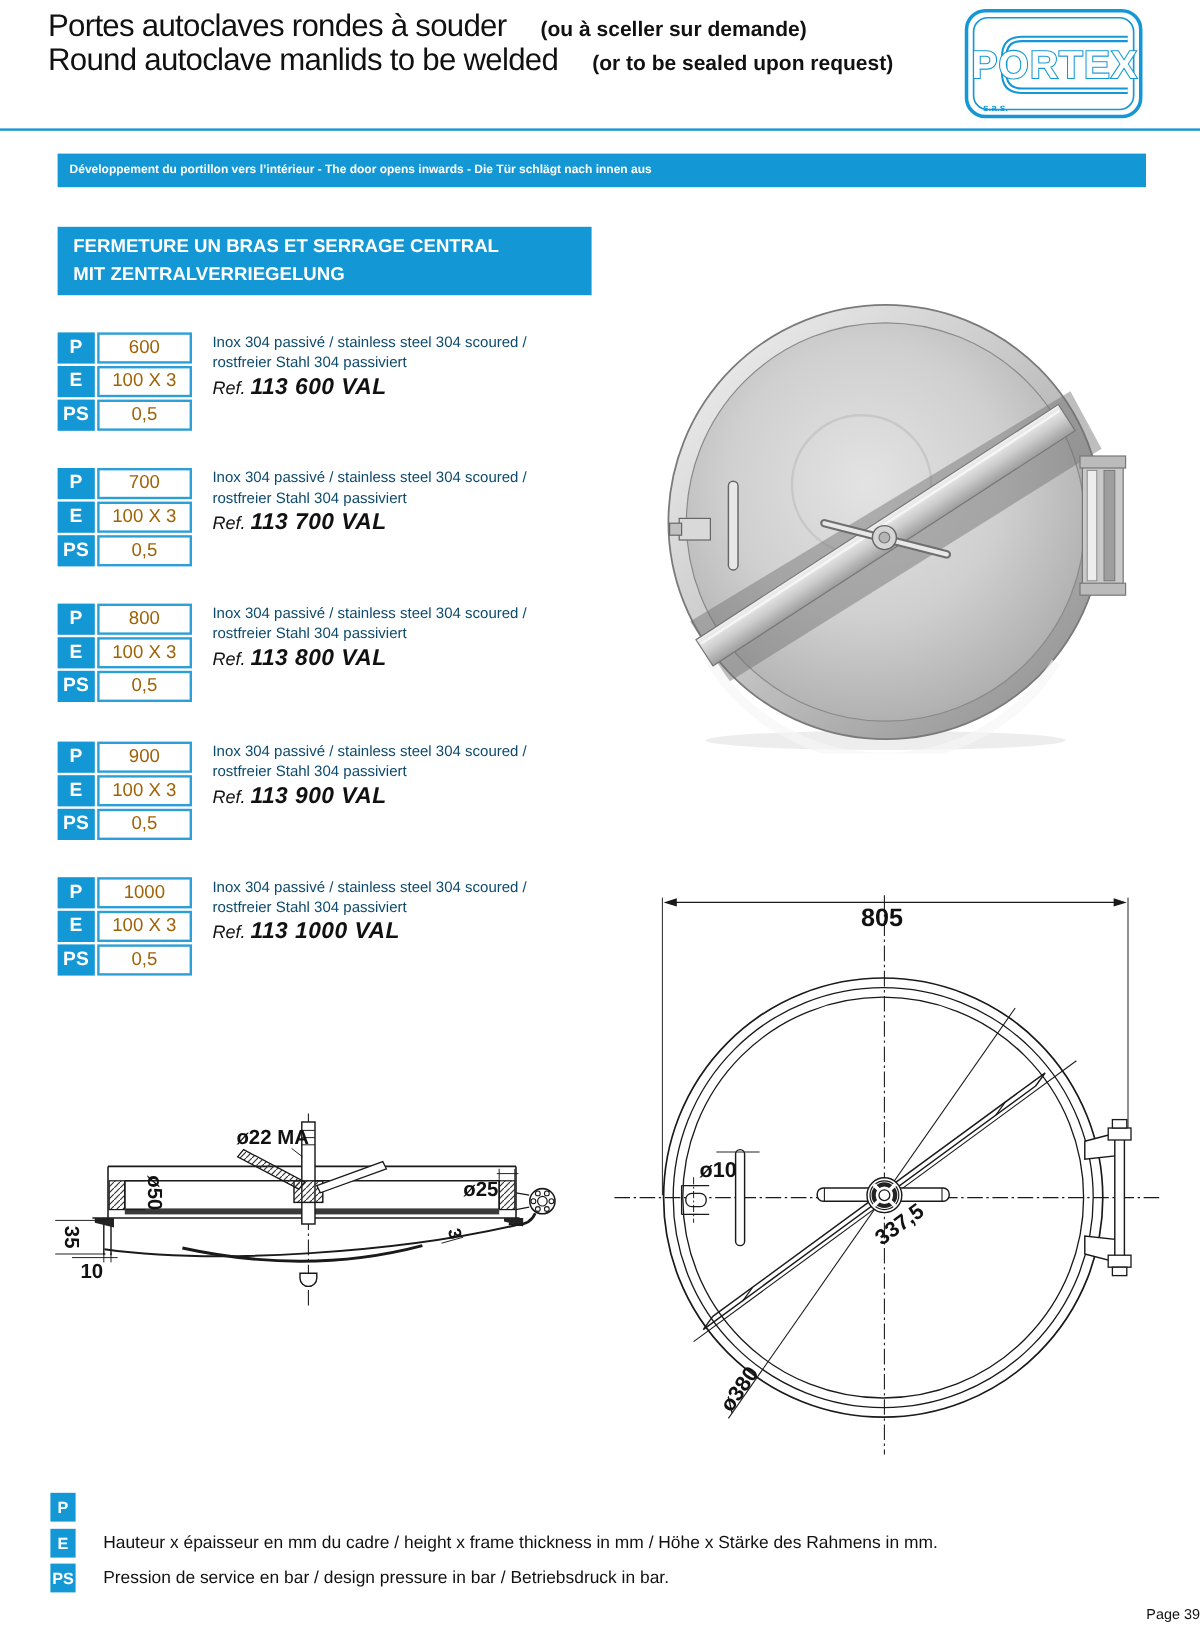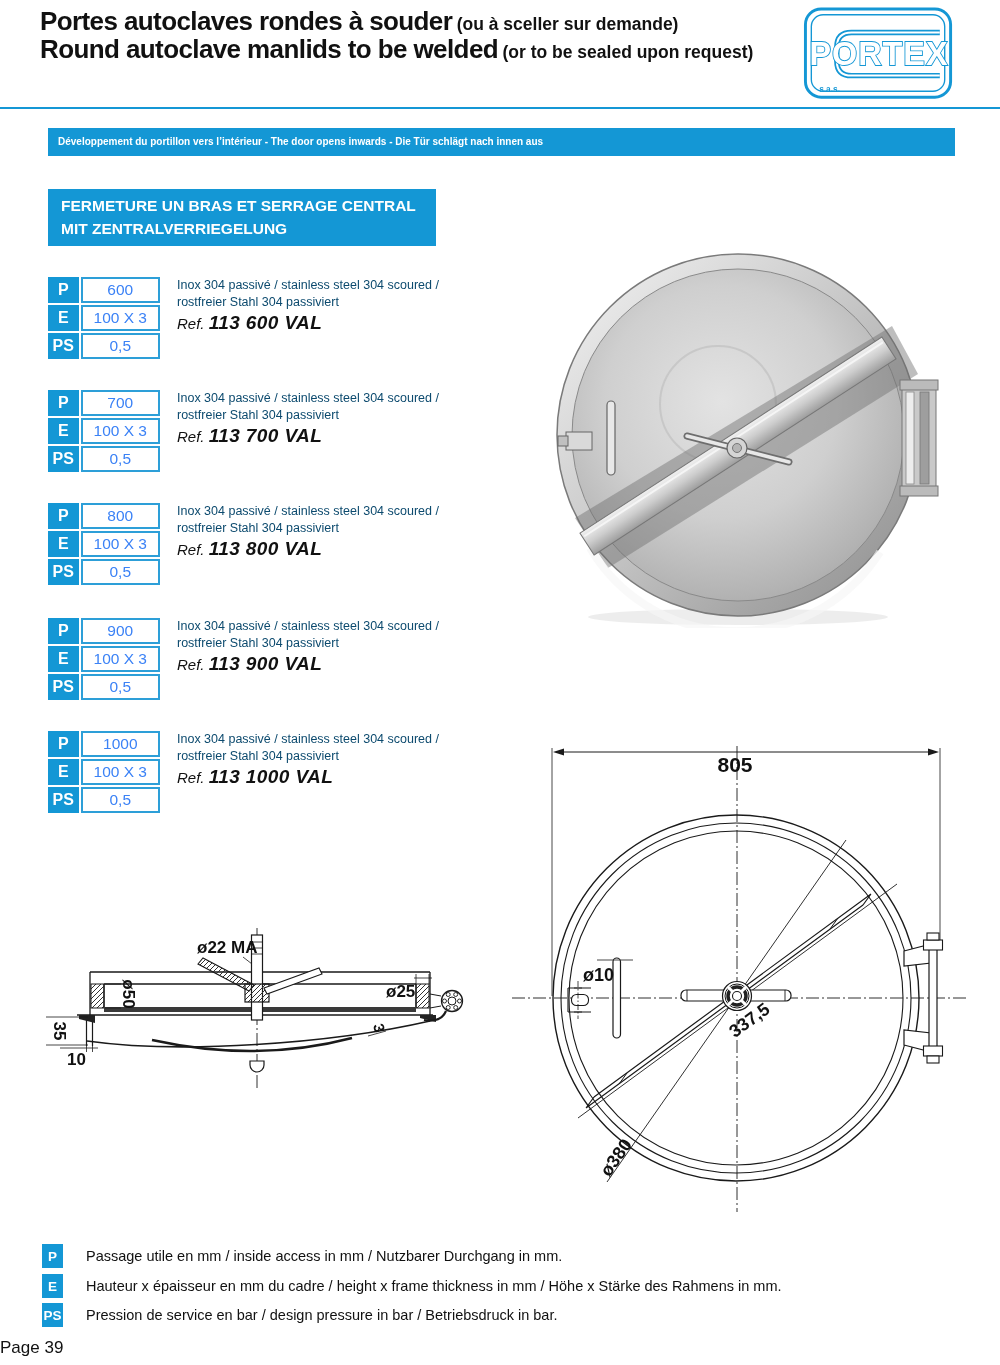--- a/index.html
+++ b/index.html
@@ -4,62 +4,62 @@
 <style>
   :root{ --accent:#1497d5; }
   html,body{margin:0;padding:0;background:#fff;}
   .page{position:relative;width:1000px;height:1365px;background:#fff;overflow:hidden;
         font-family:"Liberation Sans",sans-serif;color:#111;}
   svg text{font-family:"Liberation Sans",sans-serif;}
 
   
   .titles{position:absolute;left:40px;top:7px;}
   .title-line{white-space:nowrap;line-height:28px;height:28px;}
-  .title-main{font-weight:bold;font-size:26px;letter-spacing:-0.6px;}
-  .title-note{font-weight:bold;font-size:17.5px;}
+  .title-main{font-weight:normal;font-size:26px;letter-spacing:-0.6px;}
+  .title-note{font-weight:bold;font-size:17.5px;margin-left:24px;}
   .logo-svg{position:absolute;left:800px;top:4px;width:158px;height:102px;}
   .header-rule{position:absolute;left:0;top:107px;width:1000px;height:2px;background:var(--accent);}
 
   
   .banner{position:absolute;left:48px;top:128px;width:907px;height:28px;background:var(--accent);
           color:#fff;font-weight:bold;font-size:10px;line-height:28px;padding-left:10px;
           box-sizing:border-box;white-space:nowrap;}
 
   
-  .section-box{position:absolute;left:48px;top:189px;width:388px;background:var(--accent);
+  .section-box{position:absolute;left:48px;top:189px;width:445px;background:var(--accent);
                color:#fff;font-weight:bold;font-size:15.5px;line-height:23px;
                padding:5px 12px 6px 13px;box-sizing:border-box;}
 
   
   .product{position:absolute;left:48px;display:flex;}
   .spec-table{width:112px;flex:0 0 auto;}
   .spec-row{display:flex;margin-bottom:2px;}
   .spec-key{width:34px;height:26px;background:var(--accent);color:#fff;font-weight:bold;
             font-size:16px;display:flex;align-items:center;justify-content:center;}
   .spec-val{width:88px;height:26px;margin-left:2px;border:2px solid #2d9fd8;box-sizing:border-box;
-            display:flex;align-items:center;justify-content:center;font-size:15.5px;color:#3b82f6;}
+            display:flex;align-items:center;justify-content:center;font-size:15.5px;color:#a16207;}
   .prod-text{margin-left:17px;padding-top:0;}
   .prod-desc{font-size:12.5px;line-height:16.5px;color:#0c4a6e;white-space:nowrap;}
   .prod-ref{margin-top:2px;font-size:15px;white-space:nowrap;font-style:italic;}
   .prod-ref b{font-size:19px;letter-spacing:0.4px;}
 
   
   .photo-svg{position:absolute;left:550px;top:246px;width:396px;height:382px;}
   .front-svg{position:absolute;left:505px;top:738px;width:472px;height:477px;}
   .side-svg{position:absolute;left:38px;top:925px;width:445px;height:172px;}
   .dim{font-weight:bold;fill:#111;}
 
   
   .legend-row{position:absolute;left:42px;display:flex;align-items:center;height:24px;}
   .legend-key{width:21px;height:24px;background:var(--accent);color:#fff;font-weight:bold;
               font-size:13.5px;display:flex;align-items:center;justify-content:center;
               margin-right:23px;flex:0 0 auto;}
   .legend-text{font-size:14.5px;white-space:nowrap;}
 
-  .page-number{position:absolute;left:0;top:1338px;width:1000px;text-align:left;font-size:17px;}
+  .page-number{position:absolute;left:0;top:1338px;width:1000px;text-align:right;font-size:12px;}
 </style>
 </head>
 <body>
 
 <div class="page">
 
   <div class="titles">
     <div class="title-line">
       <span class="title-main">Portes autoclaves rondes à souder</span>
       <span class="title-note">(ou à sceller sur demande)</span>
@@ -375,21 +375,20 @@
     <text class="dim" x="197" y="953" font-size="17">ø22 MA</text>
     <text class="dim" x="123" y="994" text-anchor="middle" font-size="17" transform="rotate(90 123 994)">ø50</text>
     <text class="dim" x="386" y="997" font-size="17">ø25</text>
     <text class="dim" x="54" y="1031" text-anchor="middle" font-size="17" transform="rotate(90 54 1031)">35</text>
     <text class="dim" x="67" y="1065" font-size="17">10</text>
     <text class="dim" x="374" y="1032" font-size="15" transform="rotate(75 378 1028)">3</text>
   </svg>
 
   <div class="legend-row" style="top:1244px">
     <div class="legend-key">P</div>
-    <div class="legend-text">Passage utile en mm / inside access in mm / Nutzbarer Durchgang in mm.</div>
   </div>
   <div class="legend-row" style="top:1274px">
     <div class="legend-key">E</div>
     <div class="legend-text">Hauteur x épaisseur en mm du cadre / height x frame thickness in mm / Höhe x Stärke des Rahmens in mm.</div>
   </div>
   <div class="legend-row" style="top:1303px">
     <div class="legend-key">PS</div>
     <div class="legend-text">Pression de service en bar / design pressure in bar / Betriebsdruck in bar.</div>
   </div>
 

